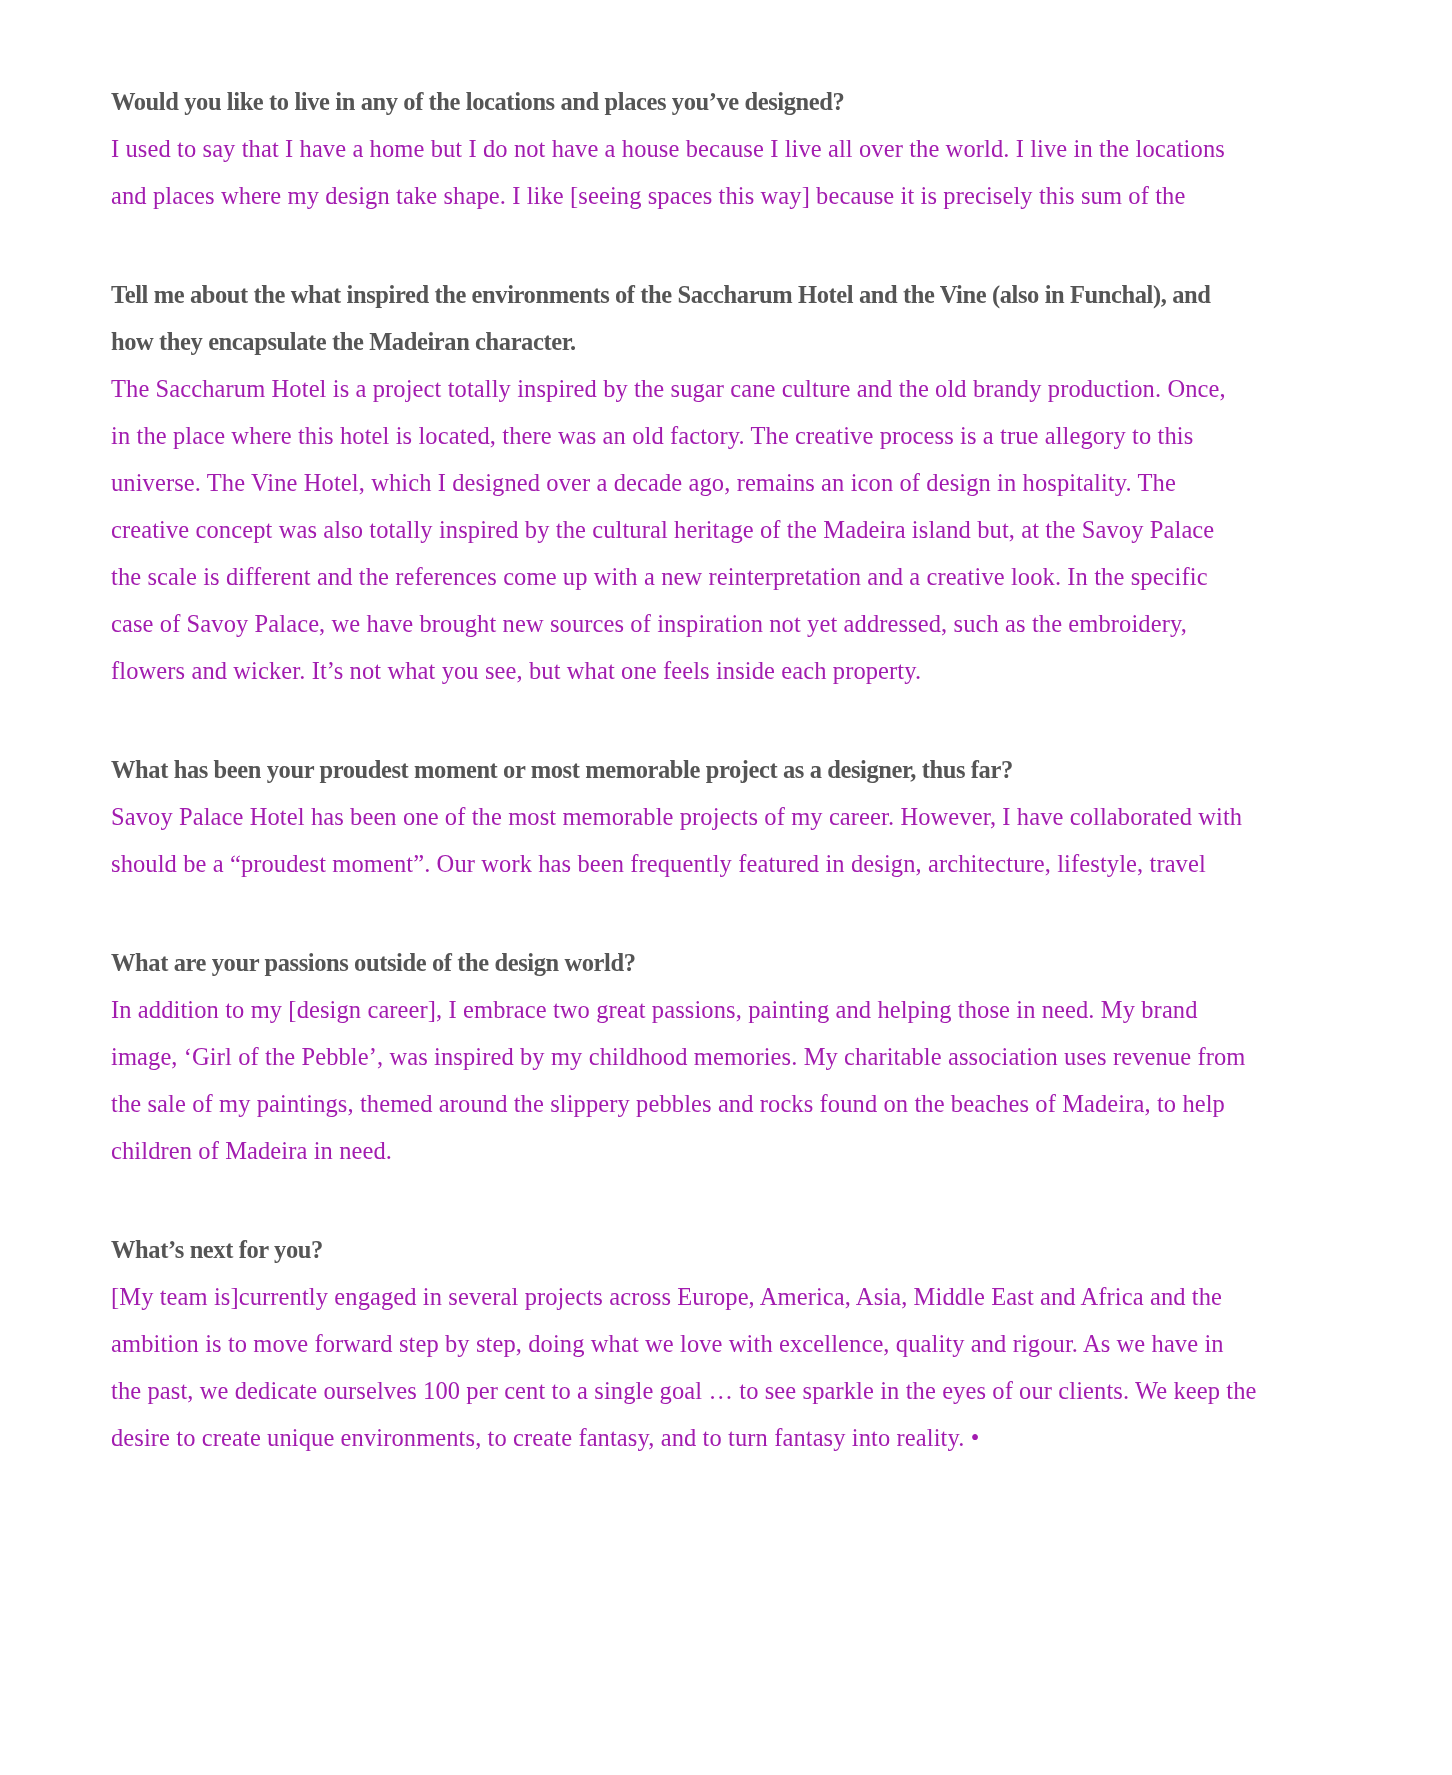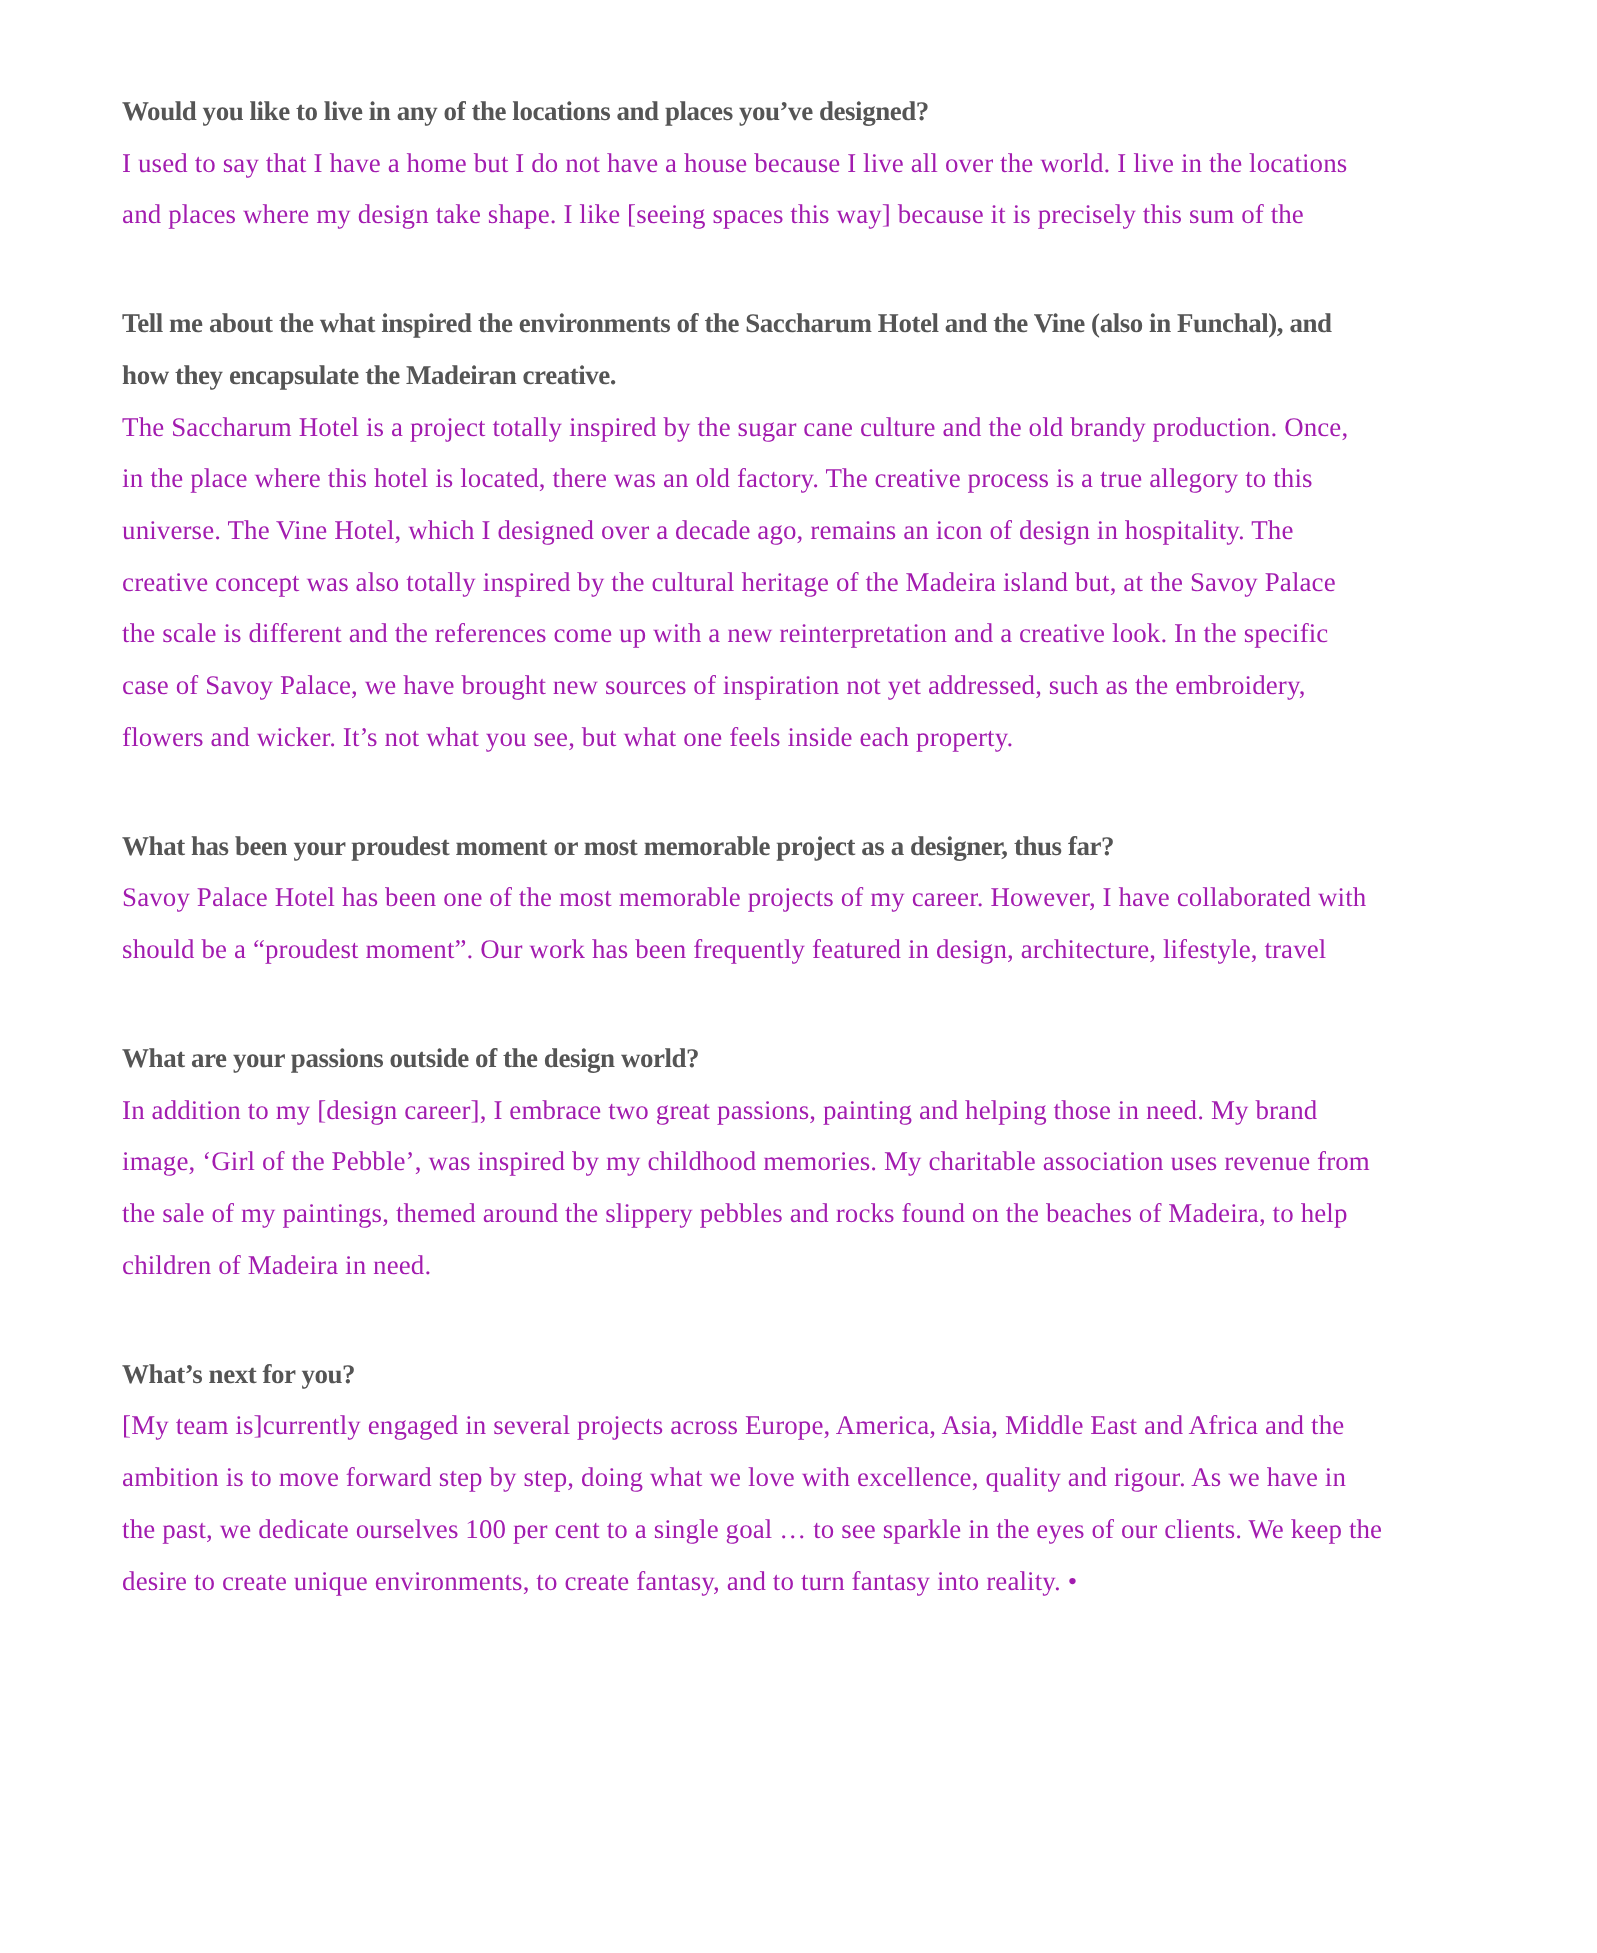--- a/index.html
+++ b/index.html
@@ -57,21 +57,21 @@
     </h3>
     <p class="answer">
       <span class="line">I used to say that I have a home but I do not have a house because I live all over the world. I live in the locations</span>
       <span class="line">and places where my design take shape. I like [seeing spaces this way] because it is precisely this sum of the</span>
     </p>
   </section>
 
   <section class="qa">
     <h3 class="question">
       <span class="line">Tell me about the what inspired the environments of the Saccharum Hotel and the Vine (also in Funchal), and</span>
-      <span class="line">how they encapsulate the Madeiran creative.</span>
+      <span class="line">how they encapsulate the Madeiran character.</span>
     </h3>
     <p class="answer">
       <span class="line">The Saccharum Hotel is a project totally inspired by the sugar cane culture and the old brandy production. Once,</span>
       <span class="line">in the place where this hotel is located, there was an old factory. The creative process is a true allegory to this</span>
       <span class="line">universe. The Vine Hotel, which I designed over a decade ago, remains an icon of design in hospitality. The</span>
       <span class="line">creative concept was also totally inspired by the cultural heritage of the Madeira island but, at the Savoy Palace</span>
       <span class="line">the scale is different and the references come up with a new reinterpretation and a creative look. In the specific</span>
       <span class="line">case of Savoy Palace, we have brought new sources of inspiration not yet addressed, such as the embroidery,</span>
       <span class="line">flowers and wicker. It’s not what you see, but what one feels inside each property.</span>
     </p>

